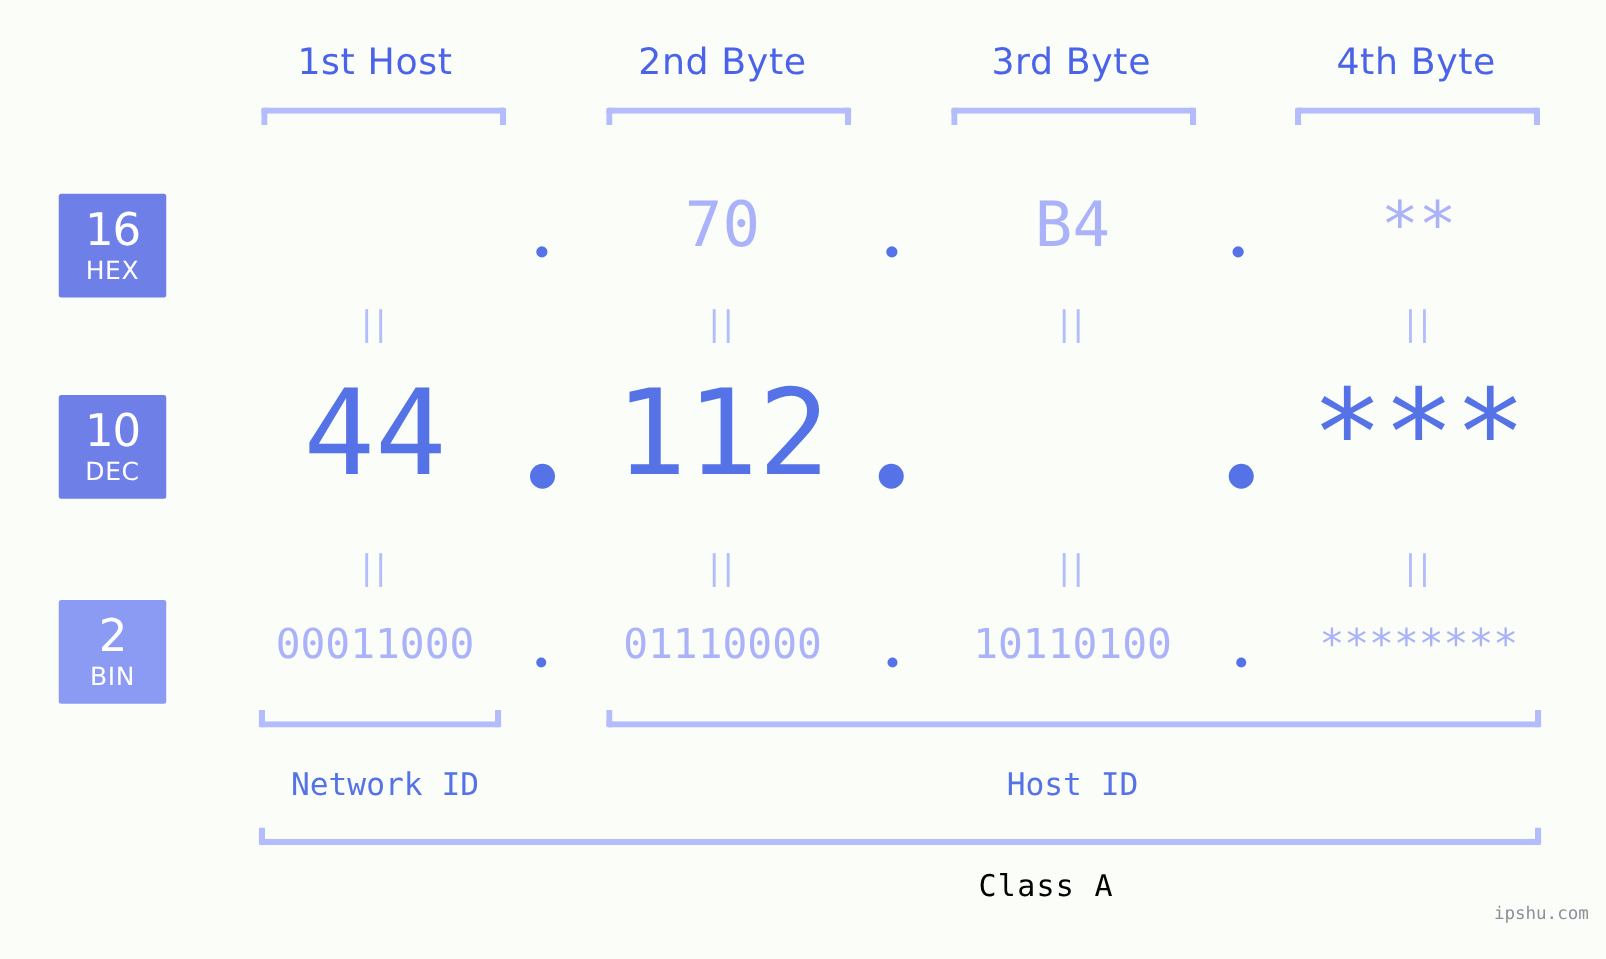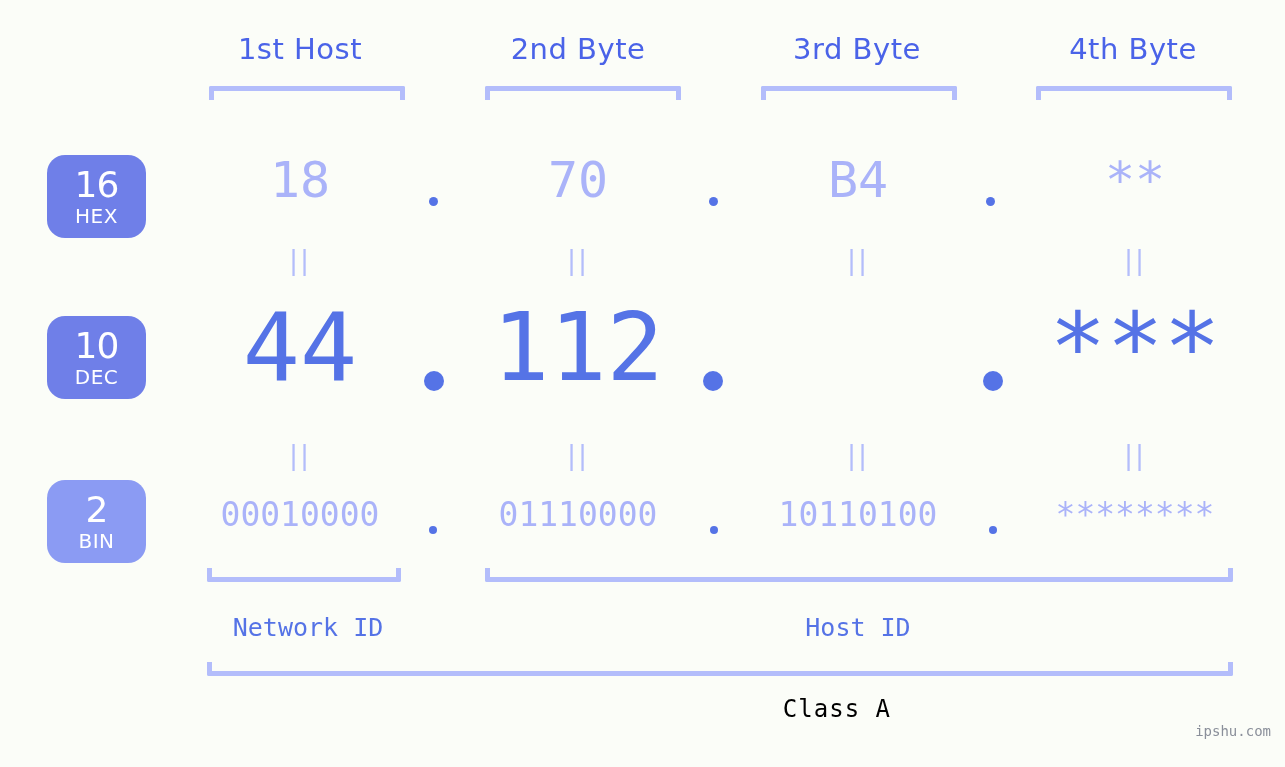--- a/index.html
+++ b/index.html
@@ -49,22 +49,22 @@
     height: 14px;
     box-sizing: border-box;
     border-bottom-left-radius: 2px;
     border-bottom-right-radius: 2px;
   }
 
   
   .badge {
     position: absolute;
     left: 47px;
-    width: 99px;
-    border-radius: 18px;
+    width: 86px;
+    border-radius: 2px;
     color: #ffffff;
     text-align: center;
     font-family: "DejaVu Sans", sans-serif;
     display: flex;
     flex-direction: column;
     align-items: center;
     justify-content: center;
     line-height: 1;
   }
   .badge .num {
@@ -169,21 +169,20 @@
   <div class="bracket-down" style="left:209px;top:86px;width:196px;"></div>
   <div class="bracket-down" style="left:485px;top:86px;width:196px;"></div>
   <div class="bracket-down" style="left:761px;top:86px;width:196px;"></div>
   <div class="bracket-down" style="left:1036px;top:86px;width:196px;"></div>
 
   <div class="badge" style="top:155px;height:83px;background:#6f7fe8;">
     <span class="num">16</span>
     <span class="sub">HEX</span>
   </div>
 
-  <div class="cell hex-val" style="left:190px;width:220px;">18</div>
   <div class="dot dot-hex" style="left:429px;"></div>
   <div class="cell hex-val" style="left:468px;width:220px;">70</div>
   <div class="dot dot-hex" style="left:709px;"></div>
   <div class="cell hex-val" style="left:748px;width:220px;">B4</div>
   <div class="dot dot-hex" style="left:986px;"></div>
   <div class="cell hex-val" style="left:1025px;width:220px;">**</div>
 
   <div class="eqmark" style="left:190px;top:246px;width:220px;">||</div>
   <div class="eqmark" style="left:468px;top:246px;width:220px;">||</div>
   <div class="eqmark" style="left:748px;top:246px;width:220px;">||</div>
@@ -204,21 +203,21 @@
   <div class="eqmark" style="left:190px;top:441px;width:220px;">||</div>
   <div class="eqmark" style="left:468px;top:441px;width:220px;">||</div>
   <div class="eqmark" style="left:748px;top:441px;width:220px;">||</div>
   <div class="eqmark" style="left:1025px;top:441px;width:220px;">||</div>
 
   <div class="badge" style="top:480px;height:83px;background:#8b9bf3;">
     <span class="num">2</span>
     <span class="sub">BIN</span>
   </div>
 
-  <div class="cell bin-val" style="left:190px;width:220px;">00010000</div>
+  <div class="cell bin-val" style="left:190px;width:220px;">00011000</div>
   <div class="dot dot-bin" style="left:429px;"></div>
   <div class="cell bin-val" style="left:468px;width:220px;">01110000</div>
   <div class="dot dot-bin" style="left:710px;"></div>
   <div class="cell bin-val" style="left:748px;width:220px;">10110100</div>
   <div class="dot dot-bin" style="left:989px;"></div>
   <div class="cell bin-val" style="left:1025px;width:220px;">********</div>
 
   <div class="bracket-up" style="left:207px;top:568px;width:194px;"></div>
   <div class="bracket-up" style="left:485px;top:568px;width:748px;"></div>
 

